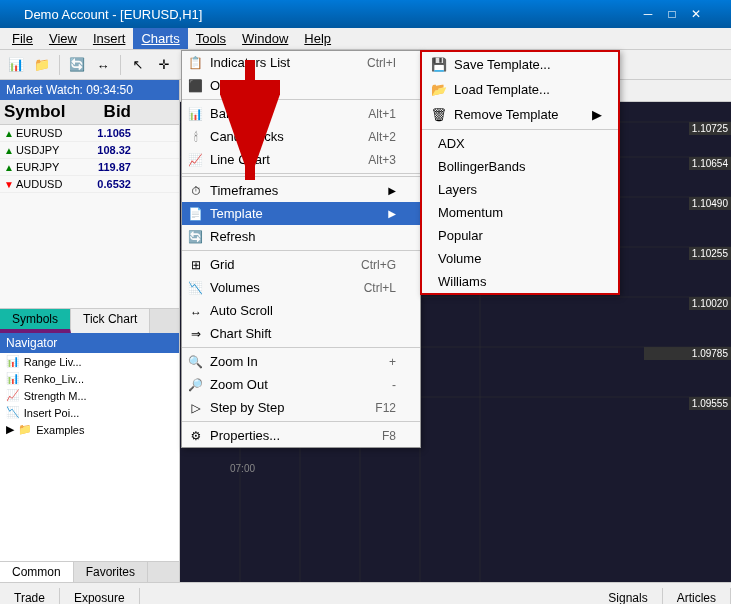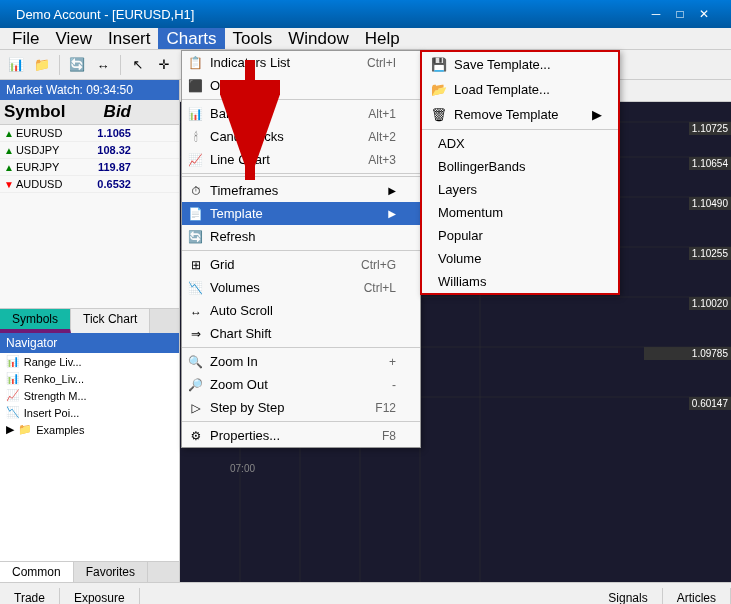--- a/index.html
+++ b/index.html
@@ -14,21 +14,21 @@
     }
 
     
     .title-bar {
       background: linear-gradient(to bottom, #0078d7, #0058a0);
       color: white;
       height: 28px;
       display: flex;
       align-items: center;
       justify-content: space-between;
-      padding: 0 16px;
+      padding: 0 24px;
       user-select: none;
     }
     .title-bar-controls {
       display: flex;
       gap: 2px;
     }
     .title-bar-btn {
       width: 22px;
       height: 18px;
       background: transparent;
@@ -46,24 +46,25 @@
       background: #f0f0f0;
       height: 22px;
       display: flex;
       align-items: center;
       padding: 0 4px;
       border-bottom: 1px solid #ccc;
     }
     .menu-item {
       padding: 2px 8px;
       cursor: pointer;
-      font-size: 17px;
+      font-size: 13px;
       height: 100%;
       display: flex;
       align-items: center;
+      text-decoration: underline;
     }
     .menu-item.active { background: #316ac5; color: white; }
 
     
     .toolbar {
       background: #f0f0f0;
       height: 30px;
       display: flex;
       align-items: center;
       padding: 0 4px;
@@ -117,21 +118,21 @@
       display: flex;
       background: #e8e8e8;
       border-bottom: 1px solid #ccc;
       font-size: 17px;
       font-weight: bold;
     }
     .mw-col {
       padding: 2px 4px;
     }
     .mw-col.symbol { width: 80px; }
-    .mw-col.bid { width: 55px; text-align: right; font-style: italic; }
+    .mw-col.bid { width: 55px; text-align: right; }
     .mw-row {
       display: flex;
       border-bottom: 1px solid #eee;
       font-size: 11px;
       padding: 1px 0;
     }
     .mw-symbol { width: 80px; padding: 1px 4px; display: flex; align-items: center; gap: 2px; }
     .mw-bid { width: 55px; padding: 1px 4px; text-align: right; color: #000080; font-weight: bold; }
     .arrow-up { color: green; font-size: 10px; }
     .arrow-down { color: red; font-size: 10px; }
@@ -498,21 +499,21 @@
 
     <div class="chart-bg">
       <div class="chart-info">12 1.10671 1.10390 1.10654<br>Open Offline EURUSD,M2 to view</div>
 
       <div class="chart-price-label" style="top:20px; right:0;">1.10725</div>
       <div class="chart-price-label" style="top:55px; right:0;">1.10654</div>
       <div class="chart-price-label" style="top:95px; right:0;">1.10490</div>
       <div class="chart-price-label" style="top:145px; right:0;">1.10255</div>
       <div class="chart-price-label" style="top:195px; right:0;">1.10020</div>
       <div class="chart-price-label" style="top:245px; right:0;padding-left:48px;">1.09785</div>
-      <div class="chart-price-label" style="top:295px; right:0;">0.60147</div>
+      <div class="chart-price-label" style="top:295px; right:0;">1.09555</div>
 
       <svg style="position:absolute;top:0;left:0;width:100%;height:100%;">
 
         <line x1="0" y1="20" x2="100%" y2="20" stroke="#333" stroke-width="0.5"></line>
         <line x1="0" y1="55" x2="100%" y2="55" stroke="#333" stroke-width="0.5"></line>
         <line x1="0" y1="95" x2="100%" y2="95" stroke="#333" stroke-width="0.5"></line>
         <line x1="0" y1="145" x2="100%" y2="145" stroke="#333" stroke-width="0.5"></line>
         <line x1="0" y1="195" x2="100%" y2="195" stroke="#333" stroke-width="0.5"></line>
         <line x1="0" y1="245" x2="100%" y2="245" stroke="#333" stroke-width="0.5"></line>
         <line x1="0" y1="295" x2="100%" y2="295" stroke="#333" stroke-width="0.5"></line>

